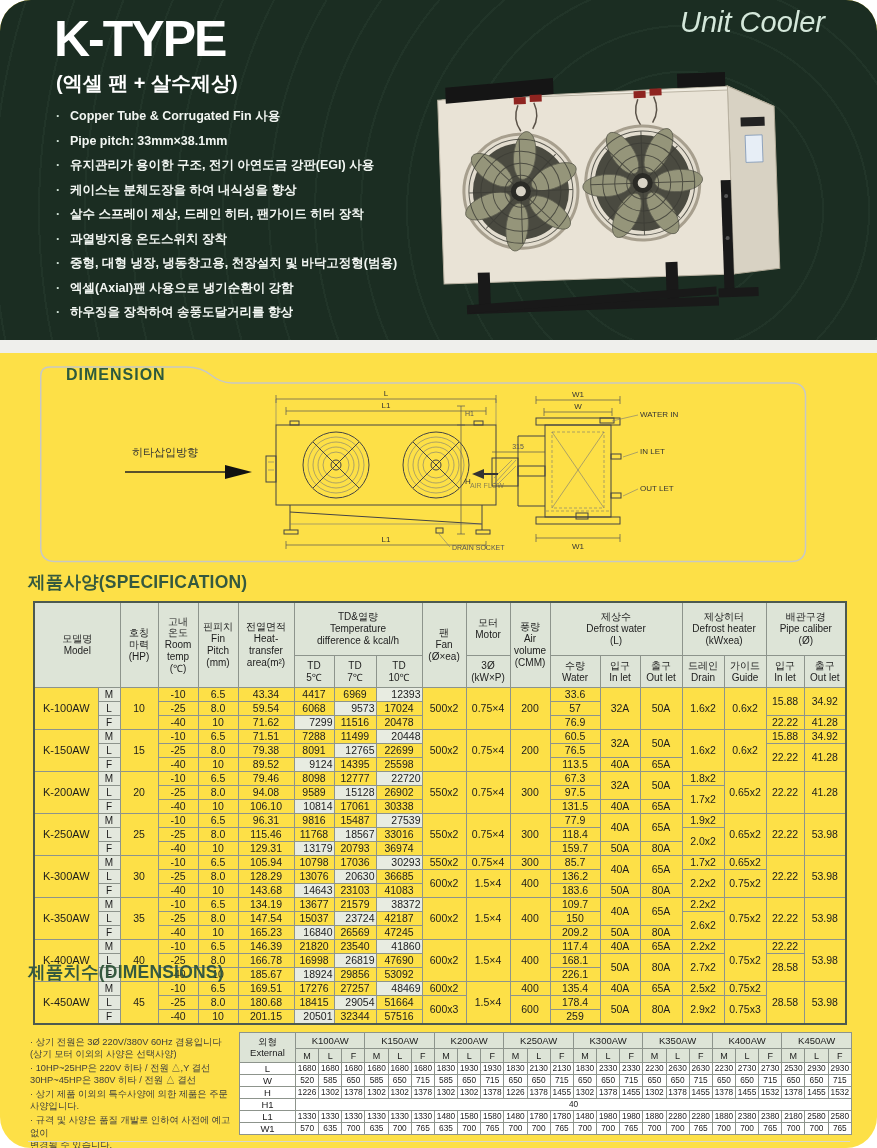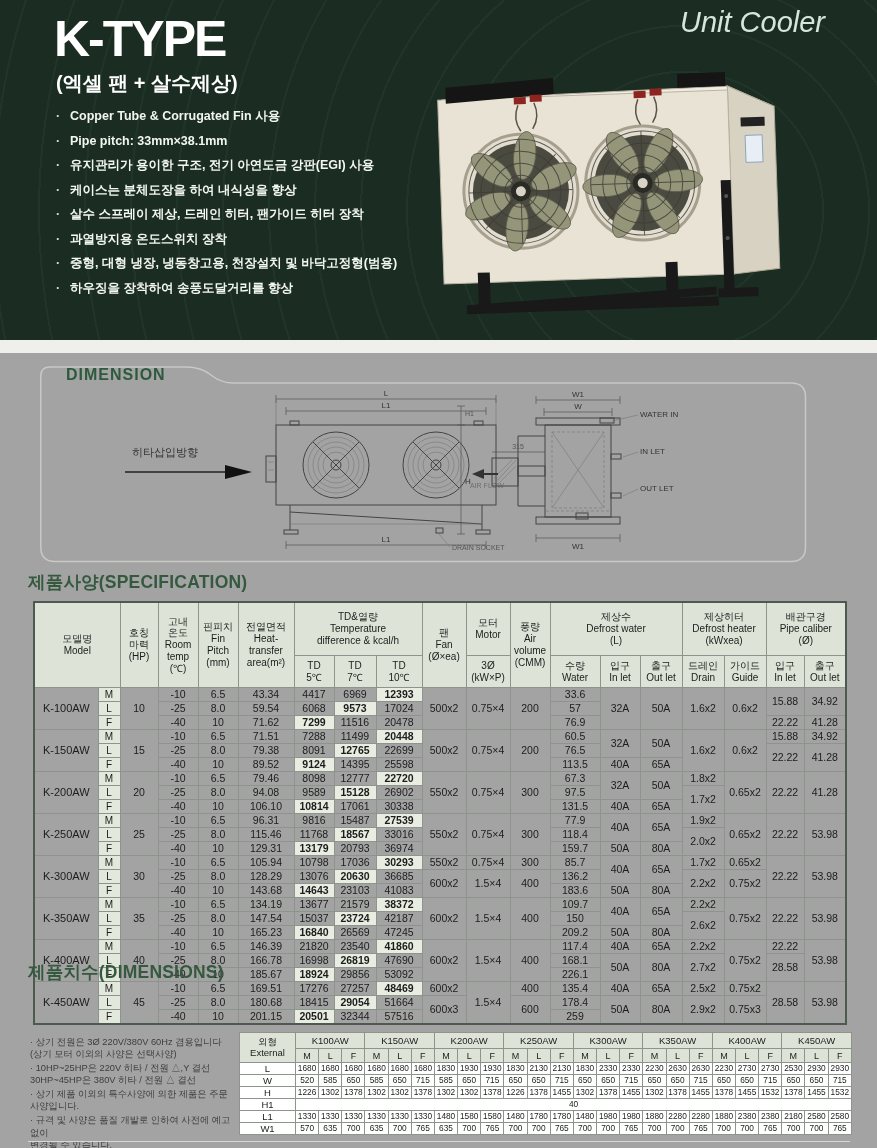--- a/index.html
+++ b/index.html
@@ -1,17 +1,17 @@
 <!DOCTYPE html>
 <html><head>
 <meta charset="utf-8">
 <style>
   html,body{margin:0;padding:0;background:#fff;}
-  .page{position:relative;width:877px;height:1148px;background:#a3a3a3;
-        font-family:"Liberation Sans",sans-serif;overflow:hidden;}
+  .page{position:relative;width:877px;height:1148px;background:#fde047;
+        font-family:"Liberation Sans",sans-serif;overflow:hidden;border-radius:31px;}
 
   
   .hero{position:absolute;left:0;top:0;width:877px;height:340px;background:#1b2d22;}
   .hero::before{content:"";position:absolute;inset:0;
       background:repeating-radial-gradient(circle at 78% 62%,
         rgba(170,215,185,0.045) 0 2px, transparent 2px 46px);}
   .hero-title{position:absolute;left:54px;top:10px;font-size:50px;font-weight:bold;
       color:#ffffff;letter-spacing:-2px;}
   .hero-sub{position:absolute;left:56px;top:70px;font-size:20px;font-weight:bold;color:#ffffff;}
   .tagline{position:absolute;right:52px;top:6px;font-size:29px;font-style:italic;color:#d4e7da;}
@@ -42,21 +42,21 @@
   .spec th,.spec td{border:1px solid #8d948c;text-align:center;vertical-align:middle;
       color:#1c1c1c;overflow:hidden;}
   .spec{border:2px solid #4d5a50;}
   .spec th{background:#dde4d7;font-weight:normal;font-size:10px;line-height:1.18;
       white-space:pre-line;padding:1px 0;}
   .spec tr.hr1 th{height:50px;}
   .spec tr.hr2 th{height:29px;}
   .spec td{font-size:10.5px;height:13px;line-height:13px;padding:0 1px;white-space:nowrap;}
   .spec td.model{font-size:11px;}
   .spec td.mlf{background:#e3e8dd;font-size:10px;}
-  .spec td.hl{font-weight:bold;background:#e8ece1;}
+  .spec td.hl{font-weight:normal;background:#e8ece1;text-align:right;}
   .spec tr.gs td{border-top:1.5px solid #5c6a5f;}
 
   
   .dims-wrap{position:absolute;left:239px;top:1032px;width:613px;}
   .dims{border:1.5px solid #4d5a50;}
   .dims th,.dims td{border:1px solid #8d948c;text-align:center;color:#1c1c1c;overflow:hidden;}
   .dims th{background:#dde4d7;font-weight:normal;}
   .dims th.mname{font-size:9.5px;height:13px;}
   .dims th.corner{font-size:9.5px;white-space:pre-line;line-height:1.1;text-align:center;}
   .dims th.sub{font-size:9px;height:11px;}
@@ -79,20 +79,21 @@
     <div class="hero-sub">(엑셀 팬 + 살수제상)</div>
     <div class="tagline">Unit Cooler</div>
     <ul class="features">
         <li><span class="bullet">· </span>Copper Tube &amp; Corrugated Fin 사용</li>
         <li><span class="bullet">· </span>Pipe pitch: 33mm×38.1mm</li>
         <li><span class="bullet">· </span>유지관리가 용이한 구조, 전기 아연도금 강판(EGI) 사용</li>
         <li><span class="bullet">· </span>케이스는 분체도장을 하여 내식성을 향상</li>
         <li><span class="bullet">· </span>살수 스프레이 제상, 드레인 히터, 팬가이드 히터 장착</li>
         <li><span class="bullet">· </span>과열방지용 온도스위치 장착</li>
         <li><span class="bullet">· </span>중형, 대형 냉장, 냉동창고용, 천장설치 및 바닥고정형(범용)</li>
+        <li><span class="bullet">· </span>엑셀(Axial)팬 사용으로 냉기순환이 강함</li>
         <li><span class="bullet">· </span>하우징을 장착하여 송풍도달거리를 향상</li>
       </ul>
 
     <svg class="photo" width="390" height="290" viewBox="0 0 390 290">
       <g transform="rotate(-2 190 150)">
 
         <polygon points="20,52 306,48 352,70 62,72" fill="#f0ece1" stroke="#b9b2a2" stroke-width="1"></polygon>
 
         <polygon points="306,48 352,70 352,232 306,236" fill="#d8d2c3" stroke="#b0a997" stroke-width="1"></polygon>
 

